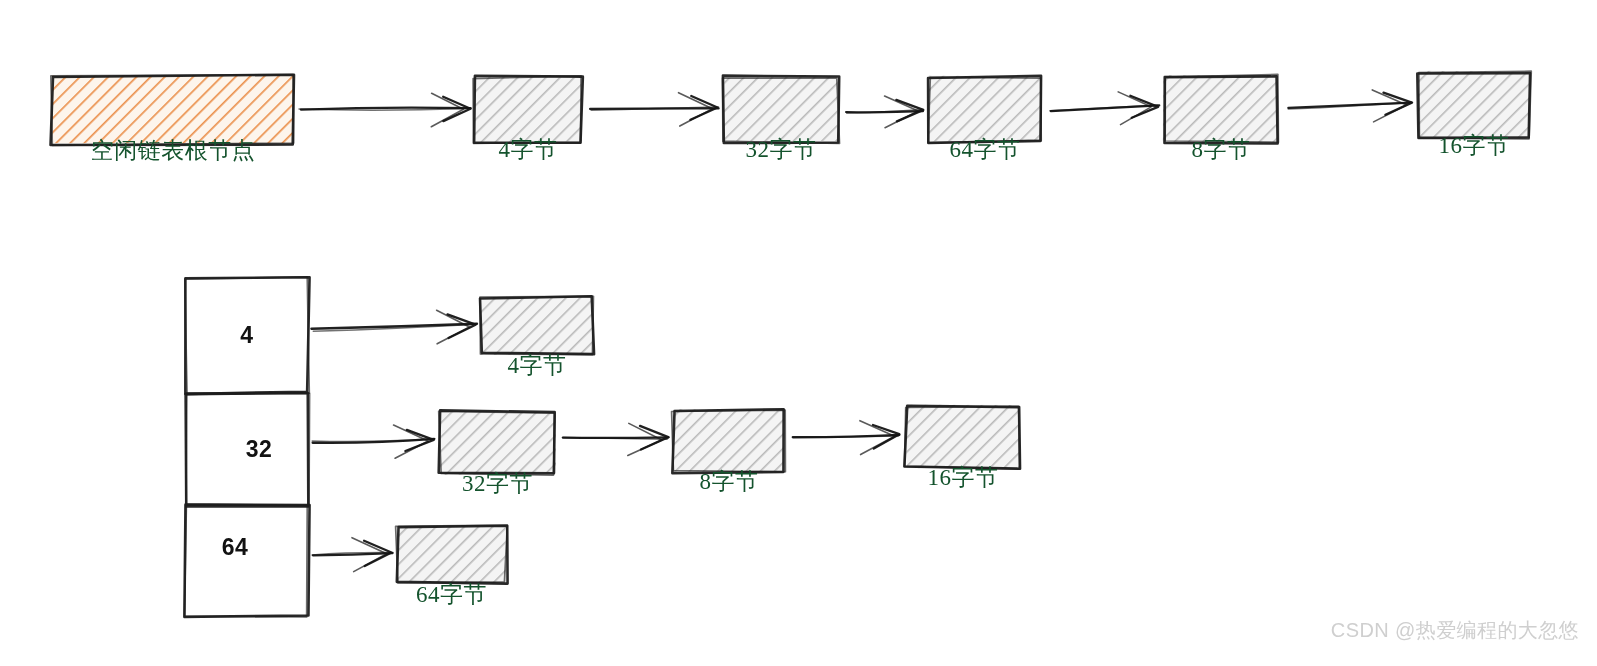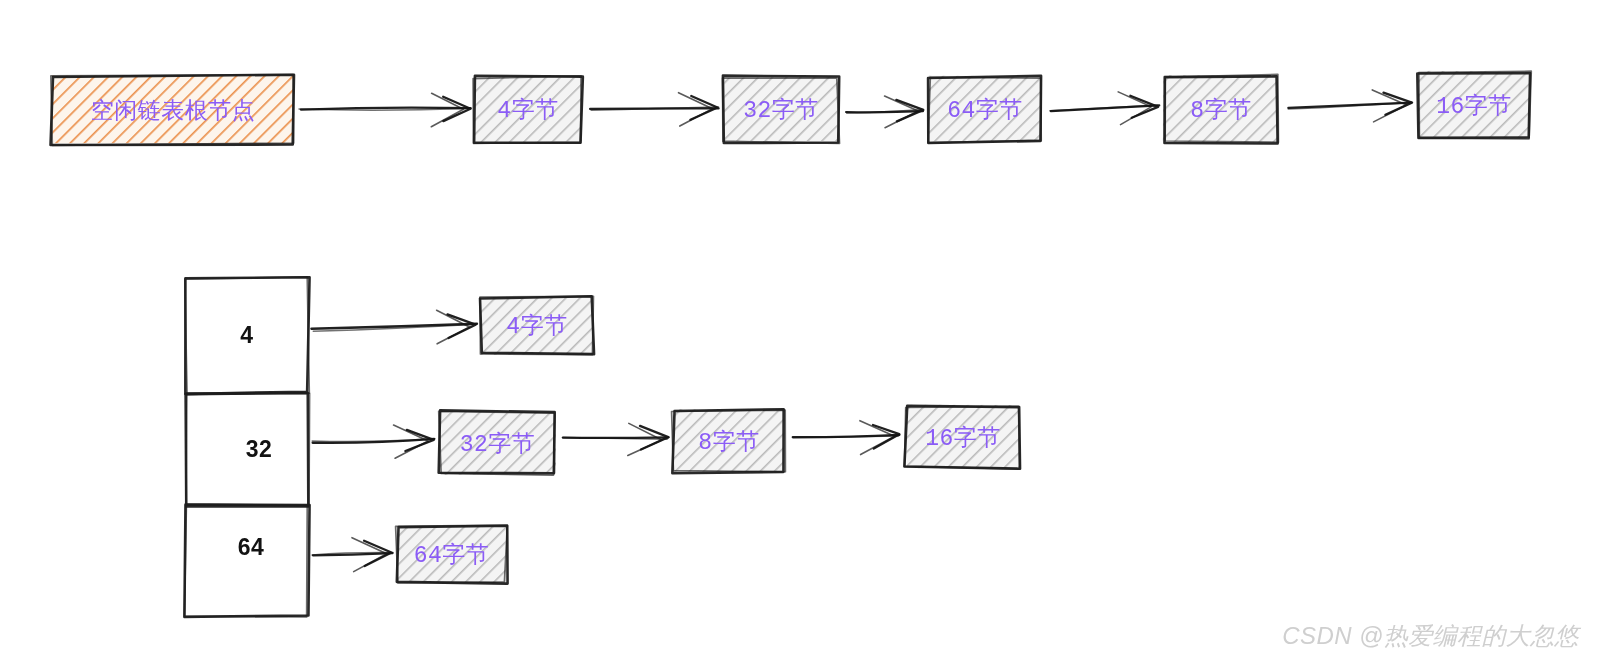--- a/index.html
+++ b/index.html
@@ -21,52 +21,52 @@
     top: 0;
     width: 1597px;
     height: 666px;
   }
 
   .node-label {
     position: absolute;
     display: flex;
     align-items: center;
     justify-content: center;
-    color: #8b5cf6;
+    color: #14532d;
     font-size: 23px;
-    font-family: Liberation Mono, monospace;
+    font-family: Liberation Serif, serif;
     letter-spacing: 0.5px;
     white-space: nowrap;
     pointer-events: none;
+    margin-top: 40px;
   }
 
   .cell-label {
     position: absolute;
     display: flex;
     align-items: center;
     justify-content: center;
     color: #121212;
     font-size: 23px;
     font-weight: bold;
     font-family: "Liberation Sans", "DejaVu Sans", sans-serif;
     letter-spacing: 0.5px;
     white-space: nowrap;
     pointer-events: none;
   }
 
   #watermark {
     position: absolute;
     right: 18px;
-    bottom: 14px;
+    bottom: 22px;
     color: #cfcfcf;
-    font-size: 24px;
+    font-size: 20px;
     font-family: "Liberation Sans", "DejaVu Sans", sans-serif;
     letter-spacing: 0.4px;
     white-space: nowrap;
-    font-style: italic;
   }
 </style>
 </head>
 <body>
 
 <svg id="canvas" viewBox="0 0 1597 666">
   <defs>
     <pattern id="hatchGray" width="10" height="10" patternTransform="rotate(45)" patternUnits="userSpaceOnUse">
       <rect width="10" height="10" fill="#f4f4f4"></rect>
       <line x1="0" y1="0" x2="0" y2="10" stroke="#b9b9b9" stroke-width="3.2"></line>
@@ -207,21 +207,21 @@
 
 <div id="labels-layer">
     <div class="node-label" style="left: 52px; top: 76px; width: 242px; height: 68px;">空闲链表根节点</div>
     <div class="node-label" style="left: 474px; top: 77px; width: 108px; height: 65px;">4字节</div>
     <div class="node-label" style="left: 724px; top: 77px; width: 114px; height: 65px;">32字节</div>
     <div class="node-label" style="left: 929px; top: 77px; width: 112px; height: 65px;">64字节</div>
     <div class="node-label" style="left: 1164px; top: 76px; width: 114px; height: 66px;">8字节</div>
     <div class="node-label" style="left: 1418px; top: 72px; width: 112px; height: 66px;">16字节</div>
     <div class="cell-label" style="left: 186px; top: 278px; width: 122px; height: 115px;">4</div>
     <div class="cell-label" style="left: 186px; top: 393px; width: 146px; height: 112px;">32</div>
-    <div class="cell-label" style="left: 190px; top: 505px; width: 122px; height: 84px;">64</div>
+    <div class="cell-label" style="left: 174px; top: 505px; width: 122px; height: 84px;">64</div>
     <div class="node-label" style="left: 481px; top: 297px; width: 112px; height: 57px;">4字节</div>
     <div class="node-label" style="left: 440px; top: 412px; width: 115px; height: 62px;">32字节</div>
     <div class="node-label" style="left: 673px; top: 410px; width: 112px; height: 62px;">8字节</div>
     <div class="node-label" style="left: 906px; top: 406px; width: 114px; height: 62px;">16字节</div>
     <div class="node-label" style="left: 397px; top: 526px; width: 109px; height: 57px;">64字节</div>
   </div>
 
 <div id="watermark">CSDN @热爱编程的大忽悠</div>
 
 </body></html>

